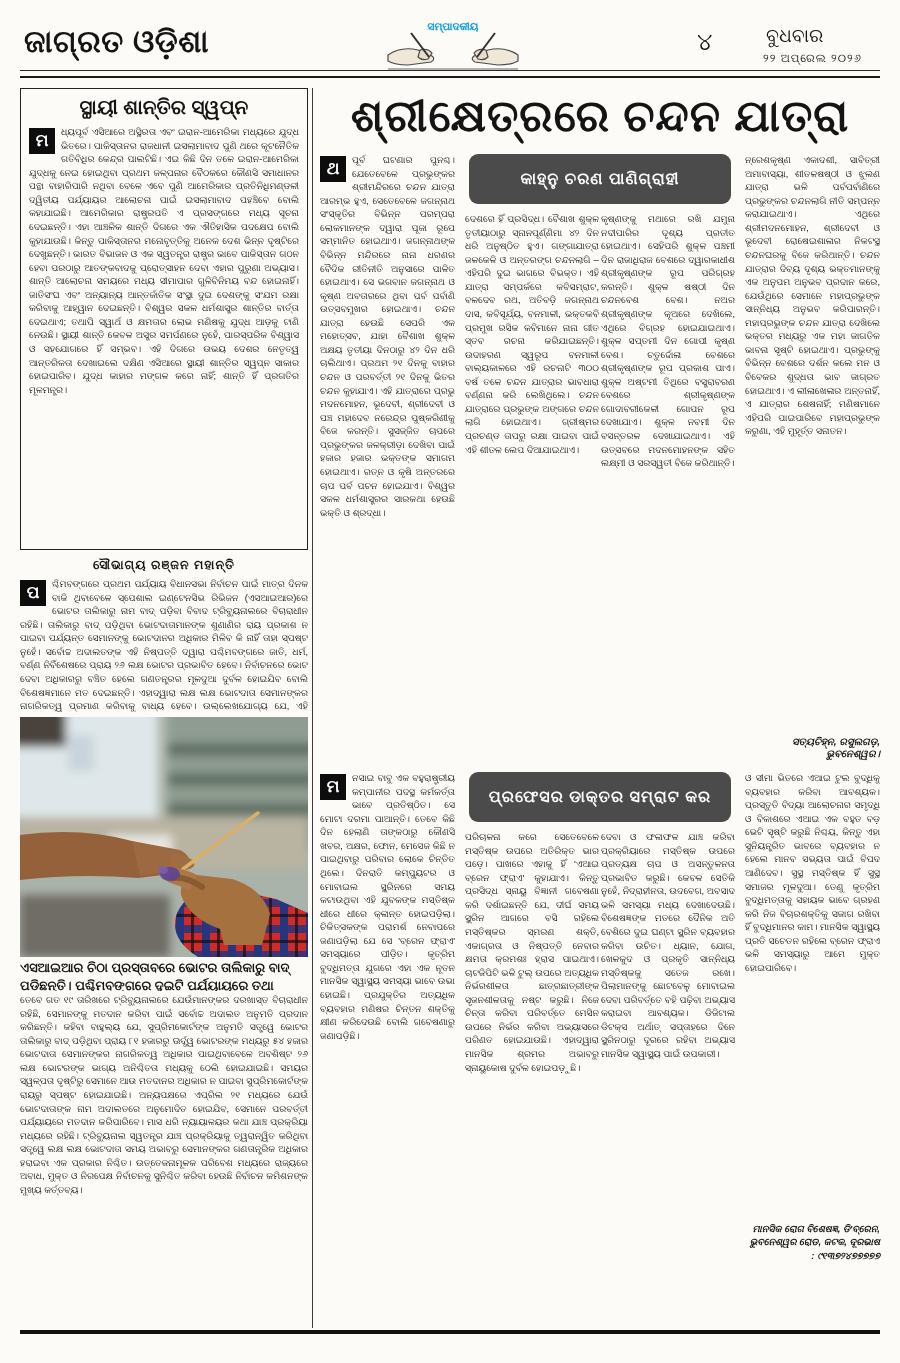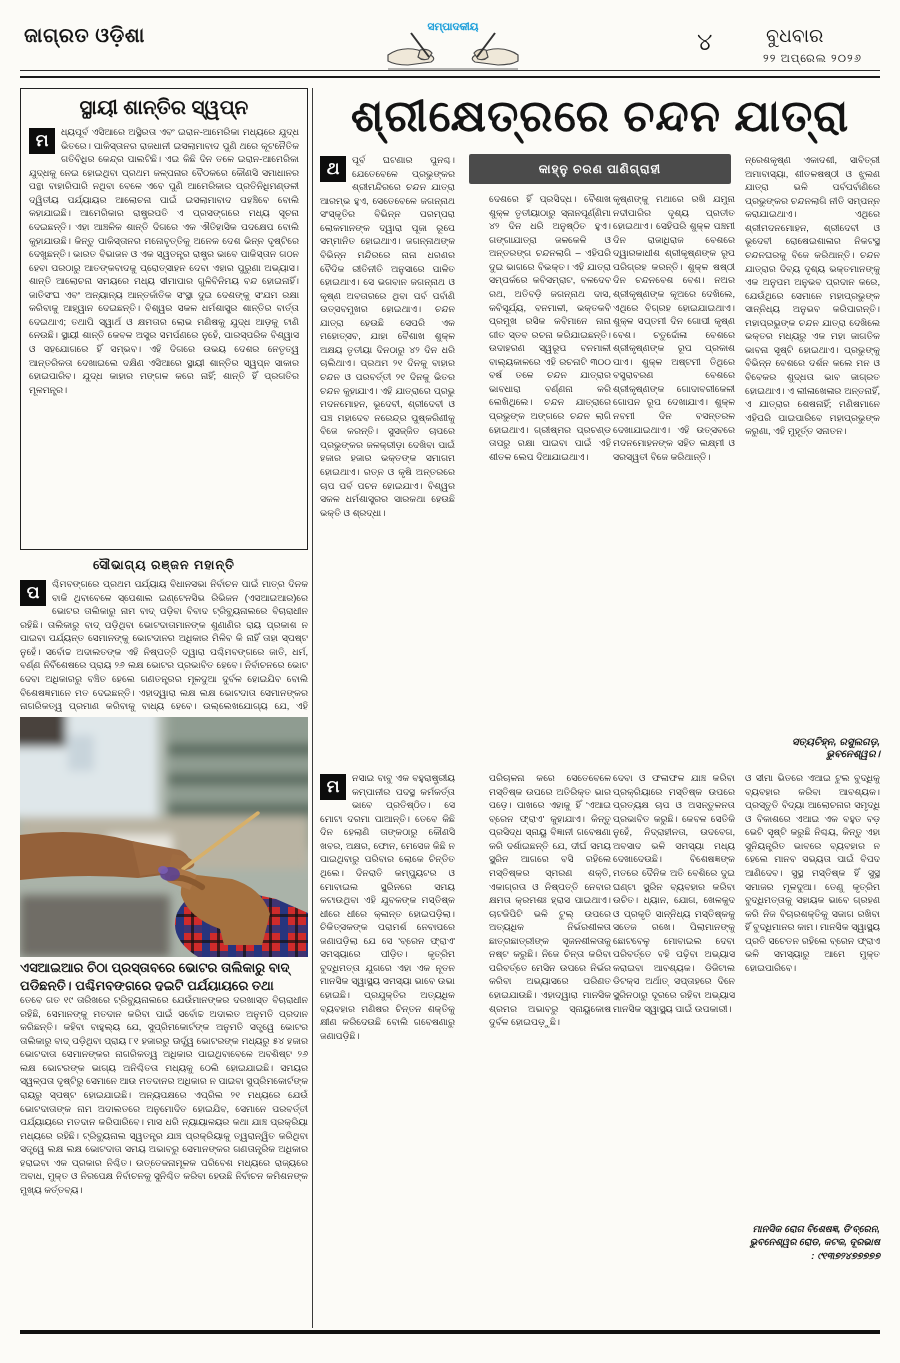--- a/index.html
+++ b/index.html
@@ -1,20 +1,20 @@
 <!DOCTYPE html>
 <html><head>
 <meta charset="utf-8">
 <style>
   html,body{margin:0;padding:0;background:#e8e6e0;}
   .page{position:relative;width:900px;height:1363px;background:#fcfbf7;
         font-family:"Liberation Sans",sans-serif;color:#141414;overflow:hidden;}
 
   
-  .masthead{position:absolute;left:24px;top:24px;font-size:20px;font-weight:bold;letter-spacing:.5px;}
+  .masthead{position:absolute;left:24px;top:24px;font-size:31px;font-weight:bold;letter-spacing:.5px;}
   .logo{position:absolute;left:386px;top:20px;width:134px;height:52px;}
   .logo-caption{position:absolute;left:0;right:0;top:0;text-align:center;
                 font-size:10.5px;font-weight:bold;color:#1b9cd8;text-shadow:0 0 1px #9adbf2;}
   .logo svg{position:absolute;left:0;top:8px;}
   .page-number{position:absolute;left:697px;top:28px;font-size:24px;}
   .weekday{position:absolute;left:766px;top:25px;font-size:19px;}
   .edition-date{position:absolute;left:763px;top:52px;font-size:11.5px;letter-spacing:1px;}
   .rule-thin{position:absolute;left:20px;top:70px;width:860px;height:1px;background:#2a2a2a;}
   .rule-thick{position:absolute;left:20px;top:76px;width:860px;height:2px;background:#1a1a1a;}
   .v-divider{position:absolute;left:312px;top:88px;width:1px;height:1240px;background:#3a3a3a;}
@@ -41,23 +41,23 @@
   .voting .body-bottom{height:292px;}
 
   
   .right-col{position:absolute;left:320px;top:88px;width:560px;}
   .main-head{margin:0 0 10px;font-size:44px;line-height:56px;text-align:center;font-weight:bold;letter-spacing:1px;}
   .cols{display:flex;gap:10px;}
   .chandan .cols{height:606px;}
   .col{flex:1;min-width:0;display:flex;flex-direction:column;}
   .col .bodytext{flex:1;}
   .mid{flex:2;min-width:0;display:flex;flex-direction:column;}
-  .pill{background:#4b4b4b;color:#fff;border-radius:2px;font-weight:bold;font-size:12px;
-        text-align:center;padding:8px 0;margin:0 4px 9px;letter-spacing:1px;}
-  .midcols{display:flex;gap:2px;flex:1;min-height:0;margin-left:24px;}
+  .pill{background:#4b4b4b;color:#fff;border-radius:9px;font-weight:bold;font-size:16px;
+        text-align:center;padding:16px 0;margin:0 4px 9px;letter-spacing:1px;}
+  .midcols{display:flex;gap:2px;flex:1;min-height:0;}
   .midcols .bodytext{flex:1;min-width:0;}
   .signature{font-size:10px;font-weight:bold;font-style:italic;text-align:right;margin-top:2px;}
 
   .ai{margin-top:12px;}
   .ai-head{margin:0 0 8px;font-size:37px;line-height:48px;text-align:center;font-weight:bold;letter-spacing:1px;}
   .ai .cols{height:490px;}
   .attribution{font-size:9.5px;font-weight:bold;font-style:italic;text-align:right;line-height:1.4;margin-top:3px;}
 </style>
 </head>
 <body>
@@ -177,20 +177,21 @@
     </article>
 
     <article class="ai">
       <div class="cols">
         <div class="col">
           <div class="bodytext">
             <span class="dropcap">ମ</span><span>ନସାଇ ବାବୁ ଏକ ବହୁରାଷ୍ଟ୍ରୀୟ କମ୍ପାନୀର ପଦସ୍ଥ କର୍ମକର୍ତ୍ତା ଭାବେ ପ୍ରତିଷ୍ଠିତ। ସେ ମୋଟା ଦରମା ପାଆନ୍ତି। ତେବେ କିଛି ଦିନ ହେଲାଣି ତାଙ୍କଠାରୁ କୌଣସି ଖବର, ଅକ୍ଷର, ଫୋନ, ମେସେଜ କିଛି ନ ପାଇଥିବାରୁ ପରିବାର ଲୋକେ ଚିନ୍ତିତ ଥିଲେ। ଦିନରାତି କମ୍ପ୍ୟୁଟର ଓ ମୋବାଇଲ ସ୍କ୍ରିନରେ ସମୟ କଟାଉଥିବା ଏହି ଯୁବକଙ୍କ ମସ୍ତିଷ୍କ ଧୀରେ ଧୀରେ କ୍ଳାନ୍ତ ହୋଇପଡ଼ିଲା। ଚିକିତ୍ସକଙ୍କ ପରାମର୍ଶ ନେବାପରେ ଜଣାପଡ଼ିଲା ଯେ ସେ 'ବ୍ରେନ ଫ୍ରାଏ' ସମସ୍ୟାରେ ପୀଡ଼ିତ। କୃତ୍ରିମ ବୁଦ୍ଧିମତ୍ତା ଯୁଗରେ ଏହା ଏକ ନୂତନ ମାନସିକ ସ୍ୱାସ୍ଥ୍ୟ ସମସ୍ୟା ଭାବେ ଉଭା ହୋଇଛି। ପ୍ରଯୁକ୍ତିର ଅତ୍ୟଧିକ ବ୍ୟବହାର ମଣିଷର ଚିନ୍ତନ ଶକ୍ତିକୁ କ୍ଷୀଣ କରିଦେଉଛି ବୋଲି ଗବେଷଣାରୁ ଜଣାପଡ଼ିଛି।</span>
           </div>
         </div>
         <div class="mid">
+          <div class="pill">ପ୍ରଫେସର ଡାକ୍ତର ସମ୍ରାଟ କର</div>
           <div class="midcols">
             <div class="bodytext">ପରିଚାଳନା କରେ ସେତେବେଳେ ମସ୍ତିଷ୍କ ଉପରେ ଅତିରିକ୍ତ ଭାର ପଡ଼େ। ପାଖରେ ଏହାକୁ ହିଁ 'ଏଆଇ ବ୍ରେନ ଫ୍ରାଏ' କୁହାଯାଏ। କିନ୍ତୁ ପ୍ରସିଦ୍ଧ ସ୍ନାୟୁ ବିଜ୍ଞାନୀ ଗବେଷଣା କରି ଦର୍ଶାଇଛନ୍ତି ଯେ, ଦୀର୍ଘ ସମୟ ସ୍କ୍ରିନ ଆଗରେ ବସି ରହିଲେ ମସ୍ତିଷ୍କର ସ୍ମରଣ ଶକ୍ତି, ଏକାଗ୍ରତା ଓ ନିଷ୍ପତ୍ତି ନେବାର କ୍ଷମତା କ୍ରମଶଃ ହ୍ରାସ ପାଇଥାଏ। ଚାଟଜିପିଟି ଭଳି ଟୁଲ୍ ଉପରେ ଅତ୍ୟଧିକ ନିର୍ଭରଶୀଳତା ଛାତ୍ରଛାତ୍ରୀଙ୍କ ସୃଜନଶୀଳତାକୁ ନଷ୍ଟ କରୁଛି। ନିଜେ ଚିନ୍ତା କରିବା ପରିବର୍ତ୍ତେ ମେସିନ ଉପରେ ନିର୍ଭର କରିବା ଅଭ୍ୟାସରେ ପରିଣତ ହୋଇଯାଉଛି। ଏହାଦ୍ୱାରା ମାନସିକ ଶ୍ରମର ଅଭାବରୁ ସ୍ନାୟୁକୋଷ ଦୁର୍ବଳ ହୋଇପଡ଼ୁଛି।</div>
             <div class="bodytext">ଦେବା ଓ ଫଳାଫଳ ଯାଞ୍ଚ କରିବା ପ୍ରକ୍ରିୟାରେ ମସ୍ତିଷ୍କ ଉପରେ ପ୍ରତ୍ୟକ୍ଷ ଚାପ ଓ ଅସନ୍ତୁଳନତା ପ୍ରଭାବିତ କରୁଛି। କେବଳ ସେତିକି ନୁହେଁ, ନିଦ୍ରାହୀନତା, ଉଦବେଗ, ଅବସାଦ ଭଳି ସମସ୍ୟା ମଧ୍ୟ ଦେଖାଦେଉଛି। ବିଶେଷଜ୍ଞଙ୍କ ମତରେ ଦୈନିକ ଅତି ବେଶିରେ ଦୁଇ ଘଣ୍ଟା ସ୍କ୍ରିନ ବ୍ୟବହାର କରିବା ଉଚିତ। ଧ୍ୟାନ, ଯୋଗ, ଖେଳକୁଦ ଓ ପ୍ରକୃତି ସାନ୍ନିଧ୍ୟ ମସ୍ତିଷ୍କକୁ ସତେଜ ରଖେ। ପିଲାମାନଙ୍କୁ ଛୋଟବେଳୁ ମୋବାଇଲ ଦେବା ପରିବର୍ତ୍ତେ ବହି ପଢ଼ିବା ଅଭ୍ୟାସ କରାଇବା ଆବଶ୍ୟକ। ଡିଜିଟାଲ ଡିଟକ୍ସ ଅର୍ଥାତ୍ ସପ୍ତାହରେ ଦିନେ ସ୍କ୍ରିନଠାରୁ ଦୂରରେ ରହିବା ଅଭ୍ୟାସ ମାନସିକ ସ୍ୱାସ୍ଥ୍ୟ ପାଇଁ ଉପକାରୀ।</div>
           </div>
         </div>
         <div class="col">
           <div class="bodytext">ଓ ସୀମା ଭିତରେ ଏଆଇ ଟୁଲ ବୁଦ୍ଧିକୁ ବ୍ୟବହାର କରିବା ଆବଶ୍ୟକ। ପ୍ରସ୍ତୁତି ବିଦ୍ୟା ଆଲୋଚନାର ସମୃଦ୍ଧି ଓ ବିକାଶରେ ଏଆଇ ଏକ ବହୁତ ବଡ଼ ଭେଟି ସୃଷ୍ଟି କରୁଛି ନିଶ୍ଚୟ, କିନ୍ତୁ ଏହା ସୁନିୟନ୍ତ୍ରିତ ଭାବରେ ବ୍ୟବହାର ନ ହେଲେ ମାନବ ସଭ୍ୟତା ପାଇଁ ବିପଦ ଆଣିଦେବ। ସୁସ୍ଥ ମସ୍ତିଷ୍କ ହିଁ ସୁସ୍ଥ ସମାଜର ମୂଳଦୁଆ। ତେଣୁ କୃତ୍ରିମ ବୁଦ୍ଧିମତ୍ତାକୁ ସହାୟକ ଭାବେ ଗ୍ରହଣ କରି ନିଜ ବିଚାରଶକ୍ତିକୁ ସଜାଗ ରଖିବା ହିଁ ବୁଦ୍ଧିମାନର କାମ। ମାନସିକ ସ୍ୱାସ୍ଥ୍ୟ ପ୍ରତି ସଚେତନ ରହିଲେ ବ୍ରେନ ଫ୍ରାଏ ଭଳି ସମସ୍ୟାରୁ ଆମେ ମୁକ୍ତ ହୋଇପାରିବେ।</div>
           <div class="attribution">ମାନସିକ ରୋଗ ବିଶେଷଜ୍ଞ, ଡି'ବ୍ରେନ, ଭୁବନେଶ୍ୱର ରୋଡ, କଟକ, ଦୂରଭାଷ : ୯୧୩୭୨୪୭୭୭୭୭</div>
         </div>
       </div>

